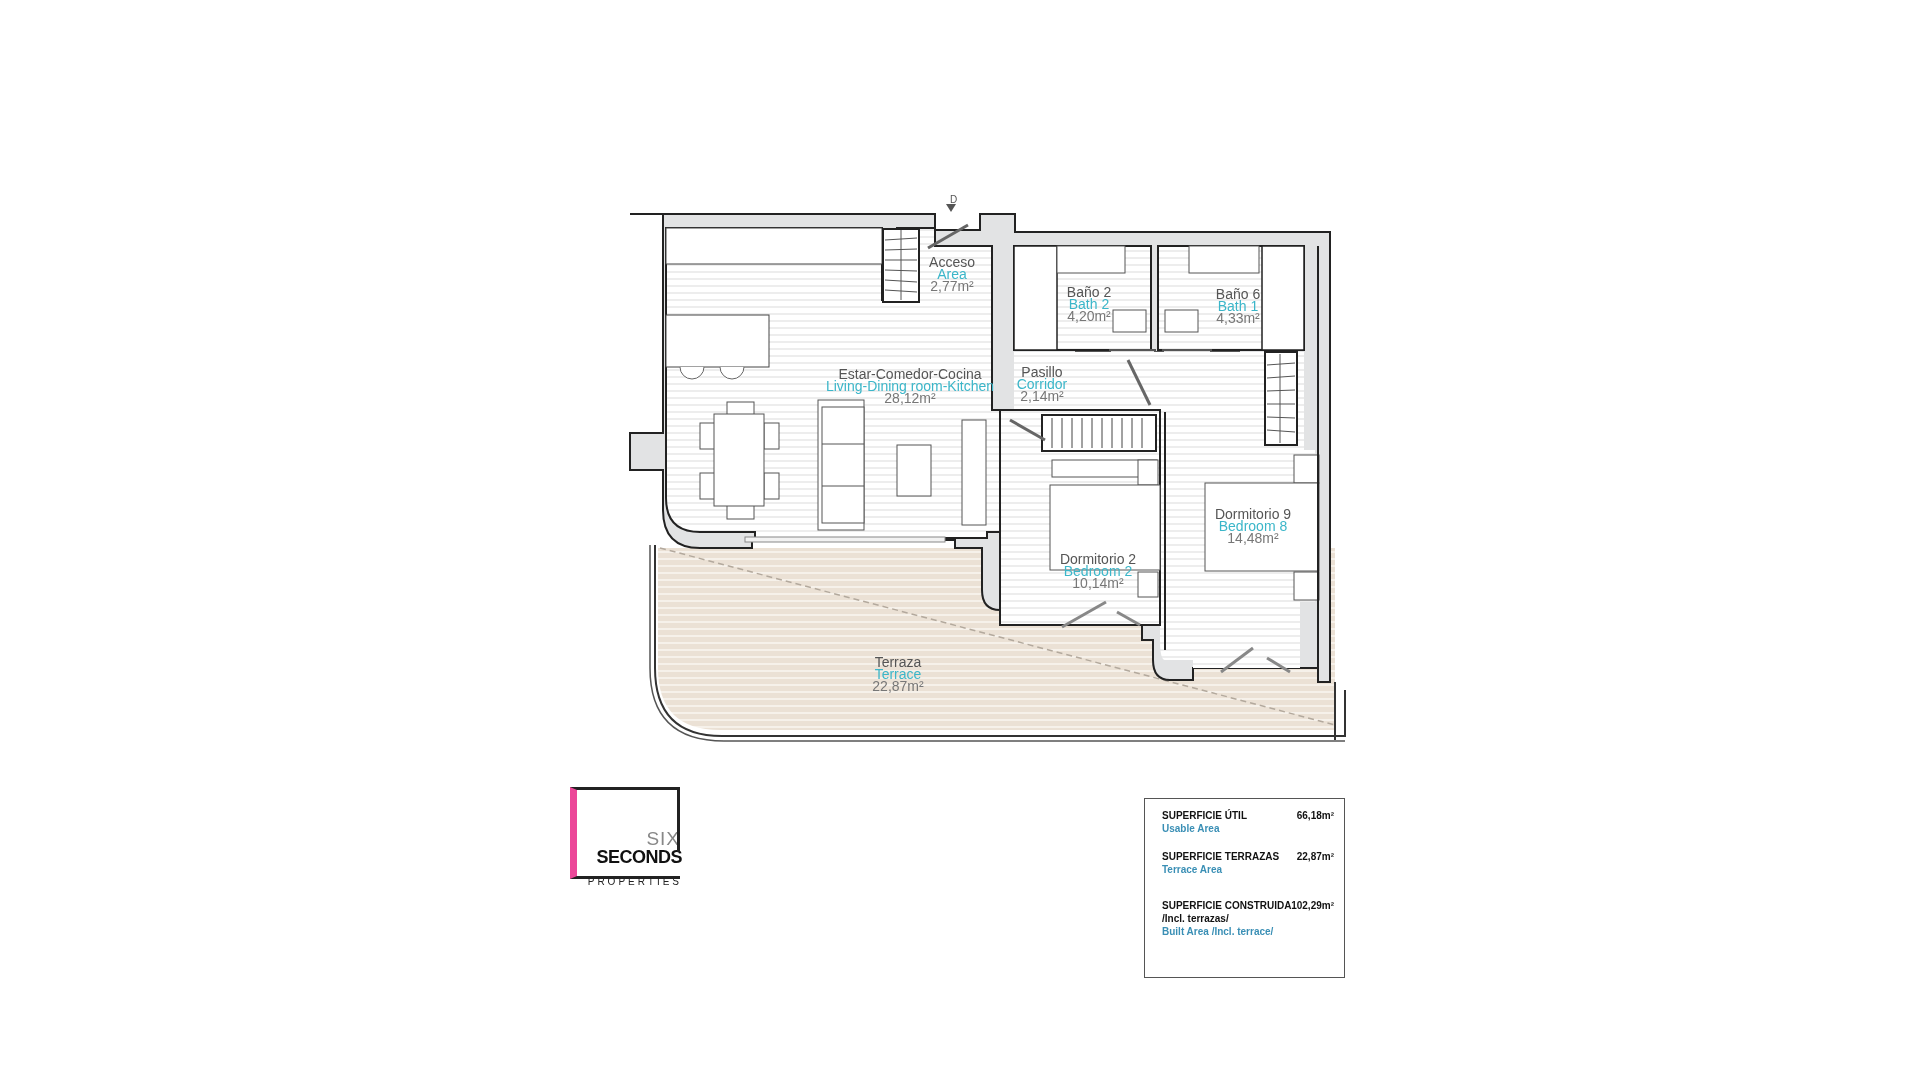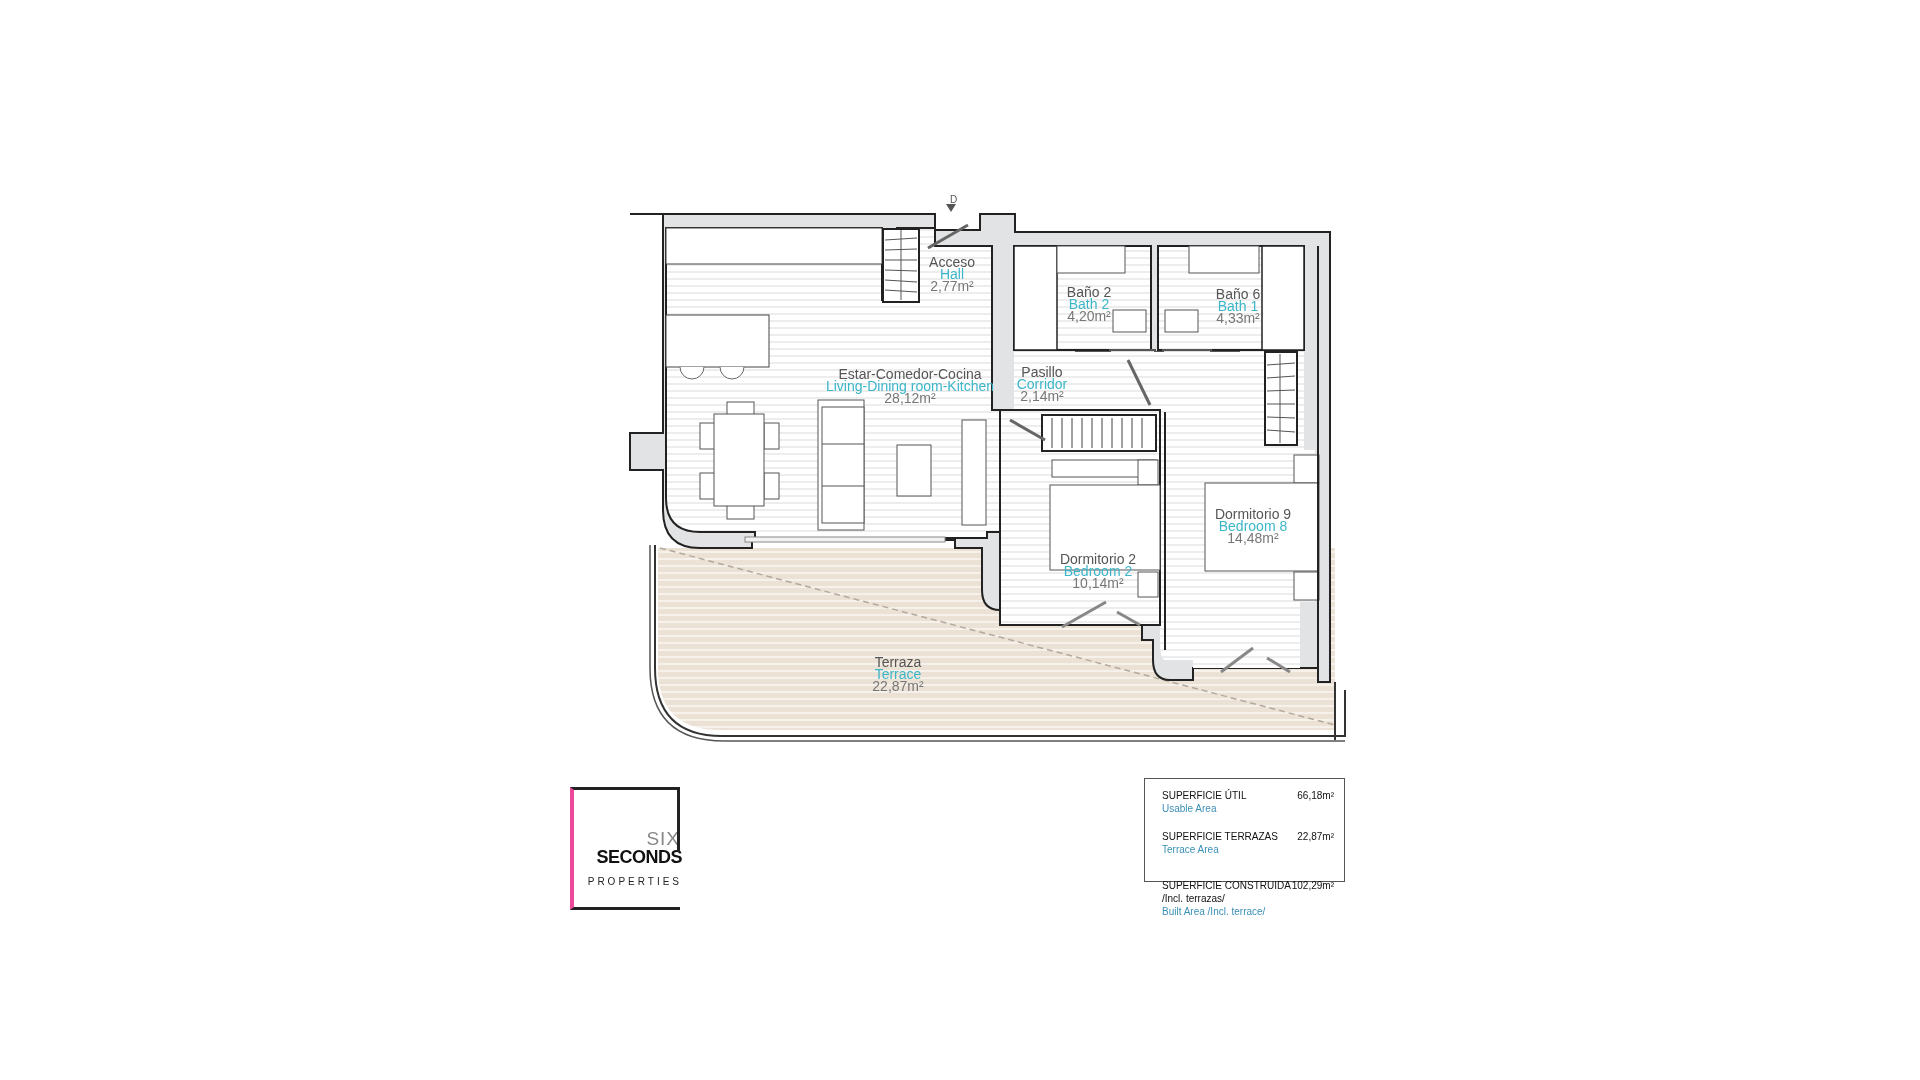--- a/index.html
+++ b/index.html
@@ -2,26 +2,26 @@
 <html><head>
 <meta charset="utf-8">
 <style>
   html,body{margin:0;padding:0;background:#ffffff;}
   body{width:1920px;height:1080px;position:relative;overflow:hidden;font-family:"Liberation Sans",sans-serif;}
   #plan{position:absolute;left:0;top:0;width:1920px;height:1080px;}
   .lbl{position:absolute;text-align:center;font-family:"Liberation Sans",sans-serif;font-size:14px;line-height:12px;transform:translateX(-50%);white-space:nowrap;}
   .lbl .es{color:#555;display:block;}
   .lbl .en{color:#3bb6c9;display:block;}
   .lbl .ar{color:#777;display:block;}
-  .logo{position:absolute;left:570px;top:787px;width:110px;height:123px;border-left:4px solid #ec4899;border-top:3px solid #222;border-bottom:3px solid #222;box-sizing:border-box;}
+  .logo{position:absolute;left:570px;top:787px;width:110px;height:92px;border-left:7px solid #ec4899;border-top:3px solid #222;border-bottom:3px solid #222;box-sizing:border-box;}
   .logo:after{content:"";position:absolute;right:0;top:0;width:3px;height:62px;background:#222;}
   .logo .six{position:absolute;right:0;top:38px;font-size:19px;color:#888;letter-spacing:1px;}
   .logo .sec{position:absolute;right:-2px;top:57px;font-size:18px;font-weight:bold;color:#111;letter-spacing:-0.5px;}
   .logo .prop{position:absolute;right:-2px;top:86px;font-size:10px;color:#222;letter-spacing:3px;}
-  .area-box{position:absolute;left:1144px;top:778px;width:201px;height:104px;border:1px solid #555;box-sizing:border-box;font-family:"Liberation Sans",sans-serif;}
+  .area-box{position:absolute;left:1144px;top:798px;width:201px;height:180px;border:1px solid #555;box-sizing:border-box;font-family:"Liberation Sans",sans-serif;font-weight:bold;}
   .area-row{position:absolute;left:17px;right:10px;font-size:10px;line-height:13px;}
   .area-row .k{color:#111;}
   .area-row .v{position:absolute;right:0;top:0;color:#111;}
   .area-row .en{color:#3a8fb5;display:block;}
   .area-row .sub{color:#111;display:block;}
   .door-mark{position:absolute;left:950px;top:194px;font-size:10px;color:#555;}
 </style>
 </head>
 <body>
 
@@ -156,21 +156,21 @@
   <line x1="1330" y1="232" x2="1330" y2="682" stroke="#222" stroke-width="2"></line>
   <line x1="1318" y1="246" x2="1318" y2="668" stroke="#222" stroke-width="2"></line>
 
   <polygon points="946,204 956,204 951,212" fill="#555"></polygon>
 </svg>
 
 <div class="door-mark">D</div>
 
 <div class="lbl" style="left:952px;top:256px;">
   <span class="es">Acceso</span>
-  <span class="en">Hall</span>
+  <span class="en">Area</span>
   <span class="ar">2,77m²</span>
 </div>
 <div class="lbl" style="left:874px;top:368px;margin-left:36px;">
   <span class="es">Estar-Comedor-Cocina</span>
   <span class="en">Living-Dining room-Kitchen</span>
   <span class="ar">28,12m²</span>
 </div>
 <div class="lbl" style="left:1089px;top:286px;">
   <span class="es">Baño 2</span>
   <span class="en">Bath 2</span>

